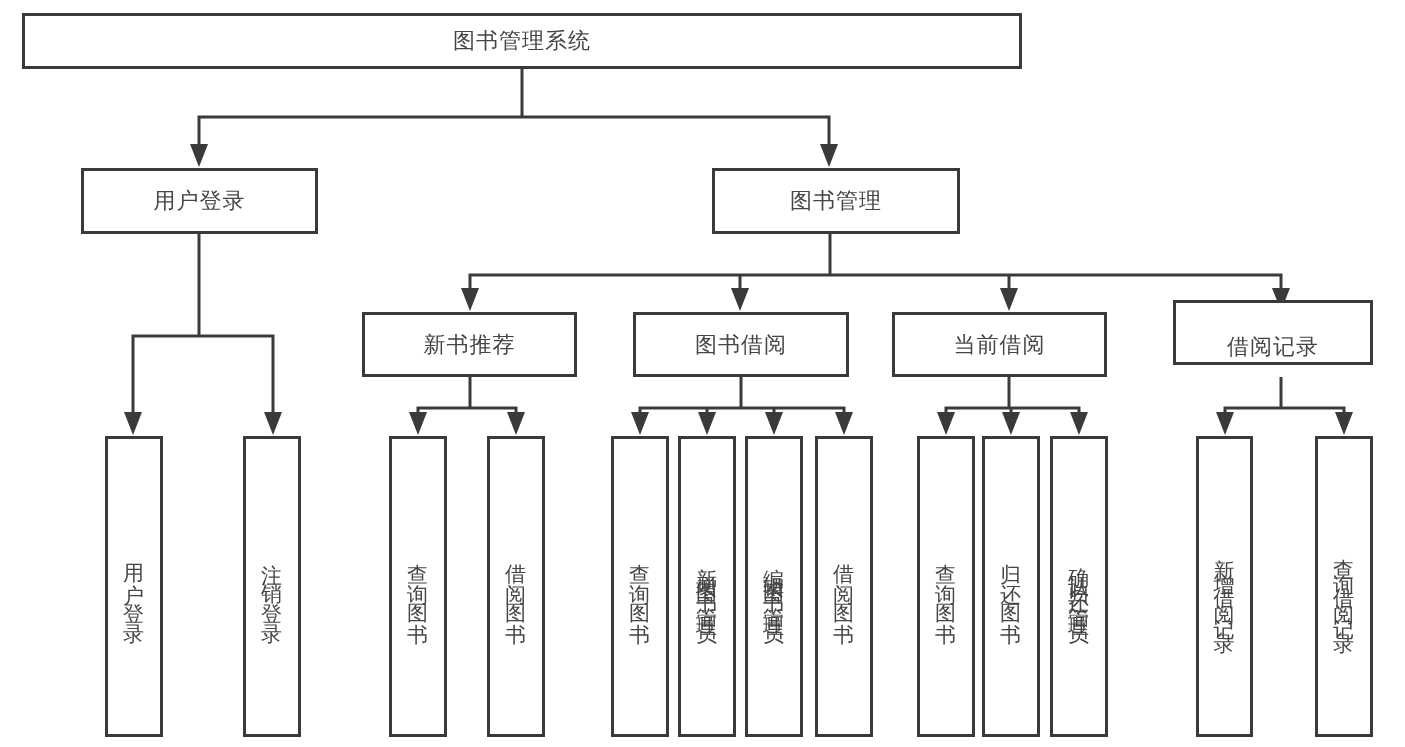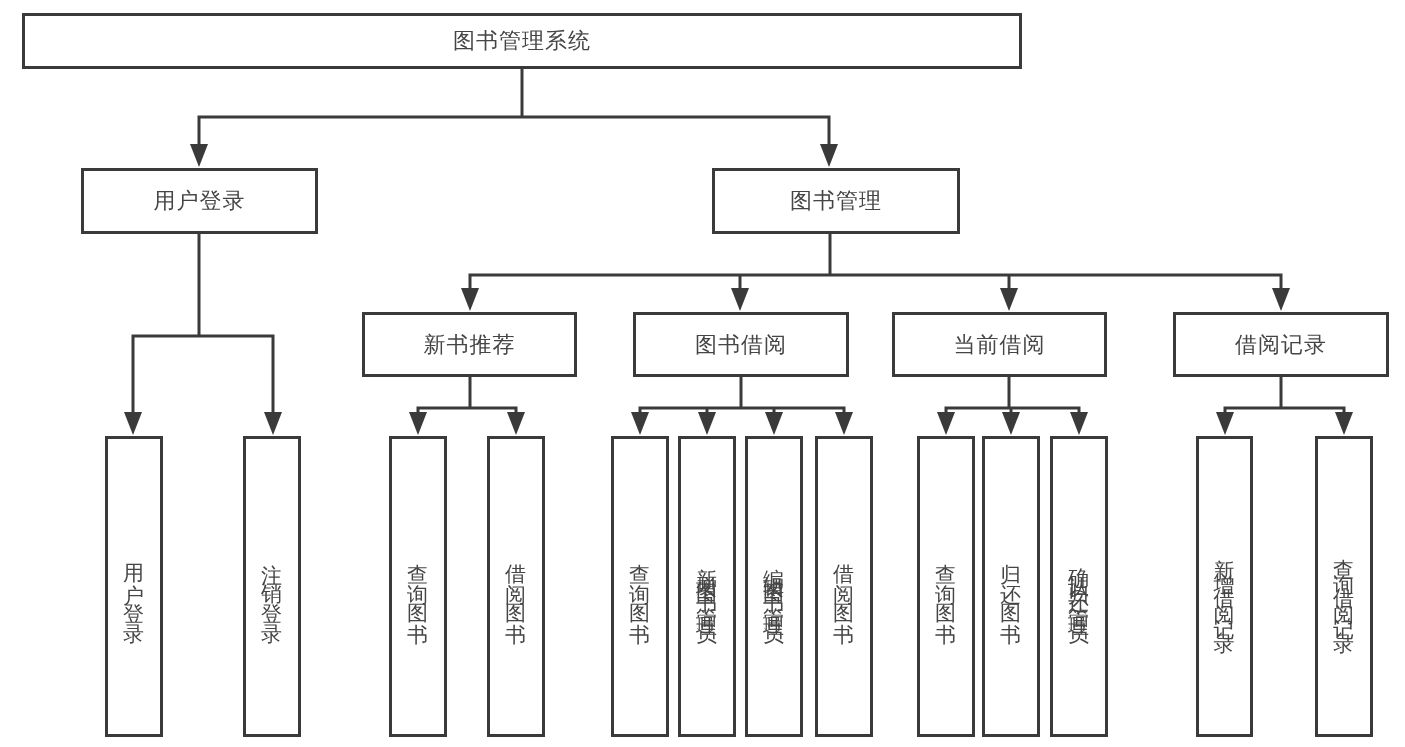--- a/index.html
+++ b/index.html
@@ -41,21 +41,21 @@
   .sp6 .vtext { letter-spacing: 15px; }
   .sp9 .vtext { letter-spacing: 8px; }
 
   
   #n-root          { left: 22px;   top: 13px;  width: 1000px; height: 56px; }
   #n-user-login    { left: 81px;   top: 168px; width: 237px;  height: 66px; }
   #n-book-mgmt     { left: 712px;  top: 168px; width: 248px;  height: 66px; }
   #n-new-book      { left: 362px;  top: 312px; width: 215px;  height: 65px; }
   #n-book-borrow   { left: 633px;  top: 312px; width: 216px;  height: 65px; }
   #n-cur-borrow    { left: 892px;  top: 312px; width: 215px;  height: 65px; }
-  #n-borrow-rec    { left: 1173px; top: 312px; width: 216px;  height: 65px; }
+  #n-borrow-rec    { left: 1173px; top: 300px; width: 200px;  height: 65px; align-items: flex-end; }
 
   
   .leaf { top: 436px; width: 58px; height: 301px; }
   #l-g1a { left: 105px; }  #l-g1b { left: 243px; }
   #l-g2a { left: 389px; }  #l-g2b { left: 487px; }
   #l-g3a { left: 611px; }  #l-g3b { left: 678px; }
   #l-g3c { left: 745px; }  #l-g3d { left: 815px; }
   #l-g4a { left: 917px; }  #l-g4b { left: 982px; }  #l-g4c { left: 1050px; }
   #l-g5a { left: 1196px; width: 57px; }  #l-g5b { left: 1315px; }
 

